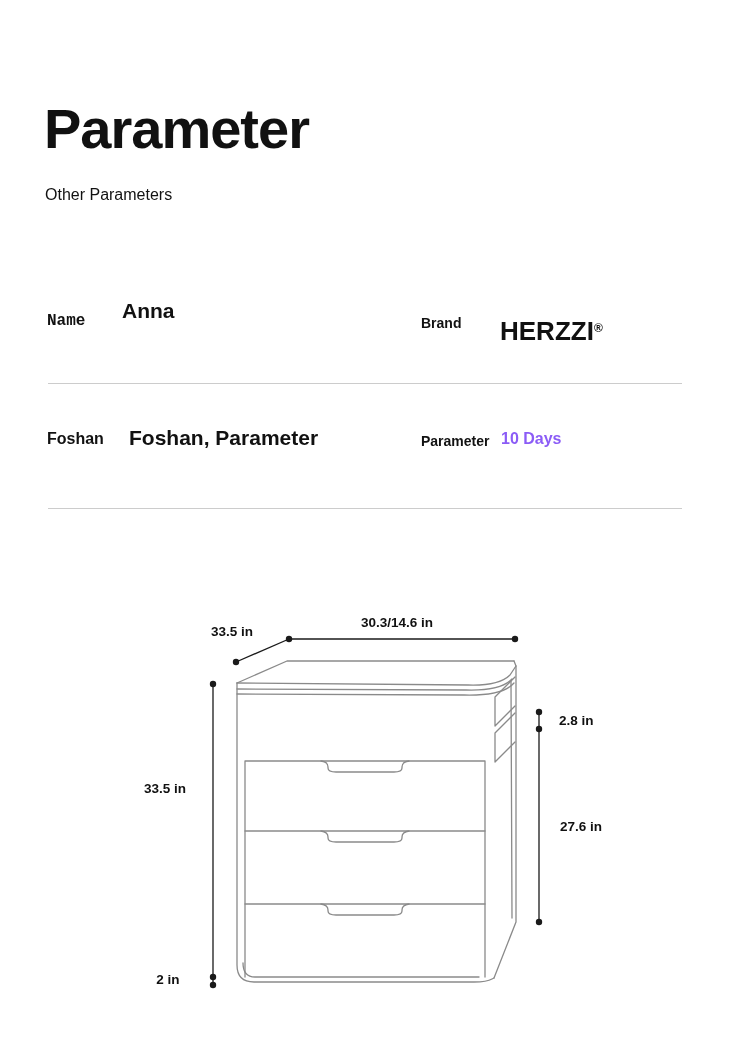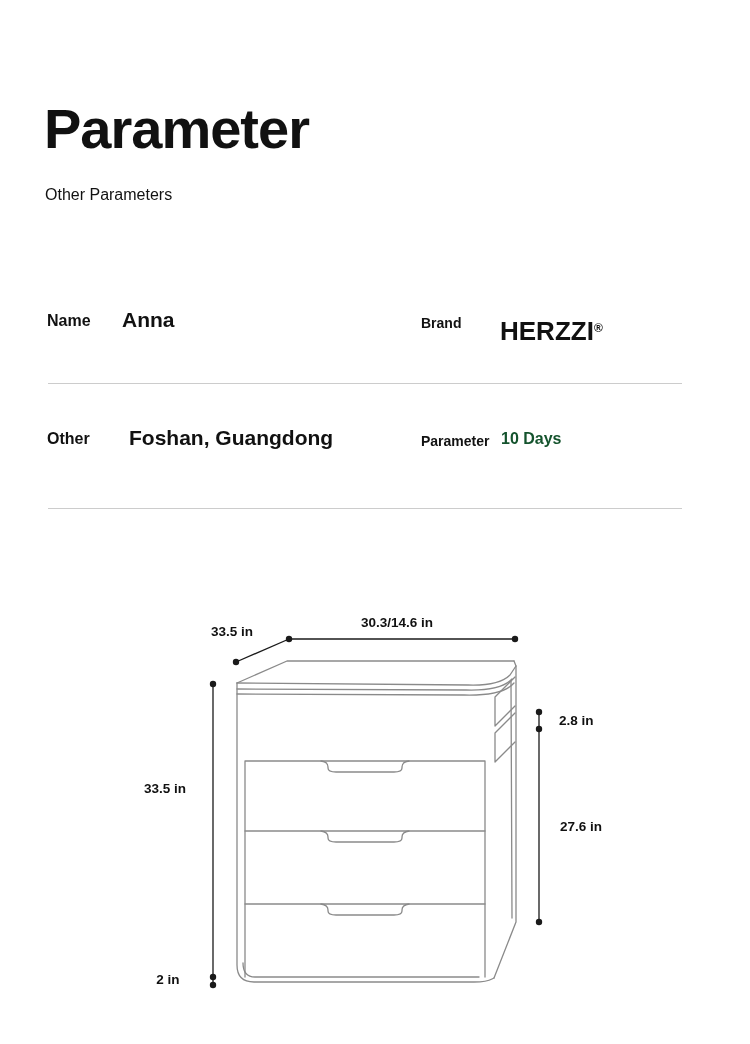--- a/index.html
+++ b/index.html
@@ -18,52 +18,52 @@
     line-height:1.05;color:#111;
   }
   #page-subtitle{
     left:45px;top:186px;
     font-size:16px;font-weight:400;color:#111;
   }
   .spec-label-lg{font-size:16px;font-weight:700;color:#111;line-height:1;}
   .spec-label-sm{font-size:14px;font-weight:700;color:#111;line-height:1;}
   .spec-value-lg{font-size:21px;font-weight:700;color:#111;line-height:1;}
   .spec-value-xl{font-size:26px;font-weight:700;color:#111;line-height:1;letter-spacing:0px;}
-  .spec-value-md{font-size:16px;font-weight:700;color:#14532d;line-height:1;}
+  .spec-value-md{font-size:16px;font-weight:700;color:#8b5cf6;line-height:1;}
   .reg-mark{font-size:12px;font-weight:700;vertical-align:8px;}
   .divider{height:1px;background:#cccccc;left:48px;width:654px;}
   #diagram-svg{left:0;top:580px;}
   #diagram-svg text{
     font-family:"Liberation Sans","DejaVu Sans",sans-serif;
     font-size:13.5px;font-weight:700;fill:#111;
   }
   .cab{stroke:#8a8a8a;stroke-width:1.3;fill:none;stroke-linejoin:round;stroke-linecap:round;}
   .dim{stroke:#1a1a1a;stroke-width:1.3;fill:none;}
   .dot{fill:#1a1a1a;stroke:none;}
 </style>
 </head>
 <body>
 
 <div id="screen">
 
   <div id="page-title" class="abs">Parameter</div>
   <div id="page-subtitle" class="abs">Other Parameters</div>
 
   <div>
-    <span class="abs spec-label-lg" style="left:47px;top:313px;">Name</span>
-    <span class="abs spec-value-lg" style="left:122px;top:309px;">Anna</span>
+    <span class="abs spec-label-lg" style="left:47px;top:313px;font-family:Liberation Mono, monospace;">Name</span>
+    <span class="abs spec-value-lg" style="left:122px;top:300px;">Anna</span>
     <span class="abs spec-label-sm" style="left:421px;top:316px;">Brand</span>
     <span class="abs spec-value-xl" style="left:500px;top:318px;text-align:center;"><span>HERZZI</span><span class="reg-mark">®</span></span>
   </div>
 
   <div class="abs divider" style="top:383px;"></div>
 
   <div>
-    <span class="abs spec-label-lg" style="left:47px;top:431px;">Other</span>
-    <span class="abs spec-value-lg" style="left:129px;top:427px;">Foshan, Guangdong</span>
+    <span class="abs spec-label-lg" style="left:47px;top:431px;">Foshan</span>
+    <span class="abs spec-value-lg" style="left:129px;top:427px;">Foshan, Parameter</span>
     <span class="abs spec-label-sm" style="left:421px;top:434px;">Parameter</span>
     <span class="abs spec-value-md" style="left:501px;top:431px;">10 Days</span>
   </div>
 
   <div class="abs divider" style="top:508px;"></div>
 
   <svg id="diagram-svg" class="abs" width="750" height="440" viewBox="0 0 750 440">
 
     <g>
 

